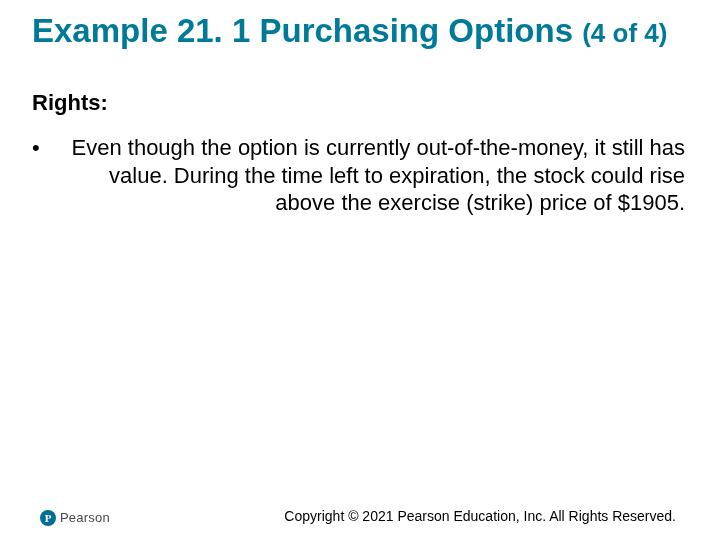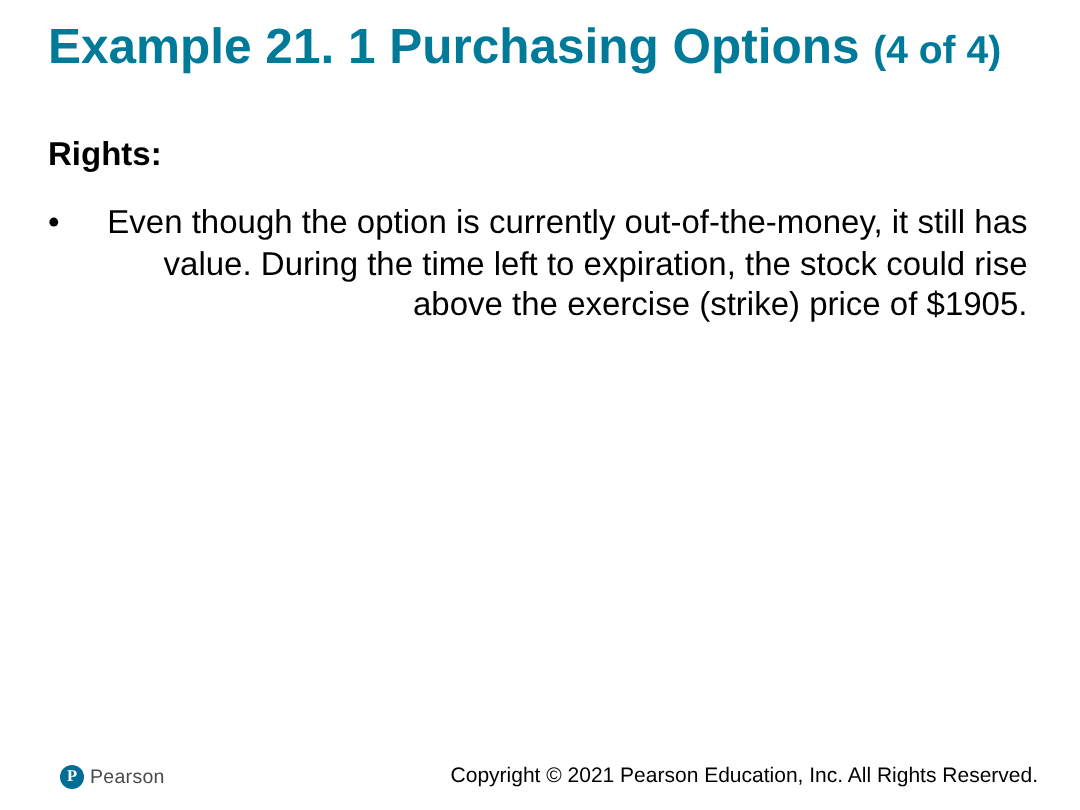--- a/index.html
+++ b/index.html
@@ -99,21 +99,21 @@
     font-weight: 700;
     font-family: Georgia, "Times New Roman", serif;
   }
   .logo-word {
     font-size: 13px;
     color: #4a4a4a;
     letter-spacing: 0.2px;
   }
   .copyright {
     position: absolute;
-    right: 28px;
+    right: 44px;
     bottom: 2px;
     font-size: 14px;
     color: #000000;
   }
 </style>
 </head>
 <body>
 
 <div class="slide">
 

